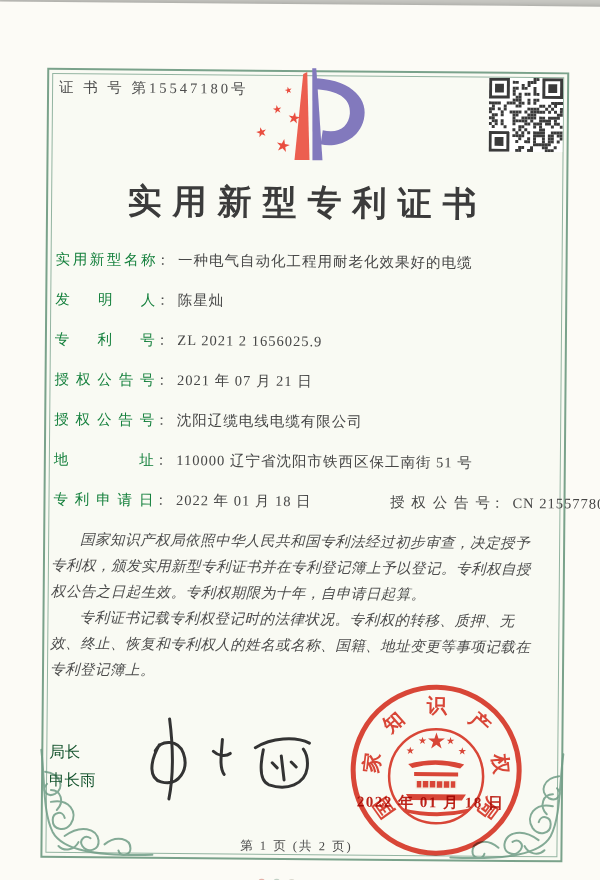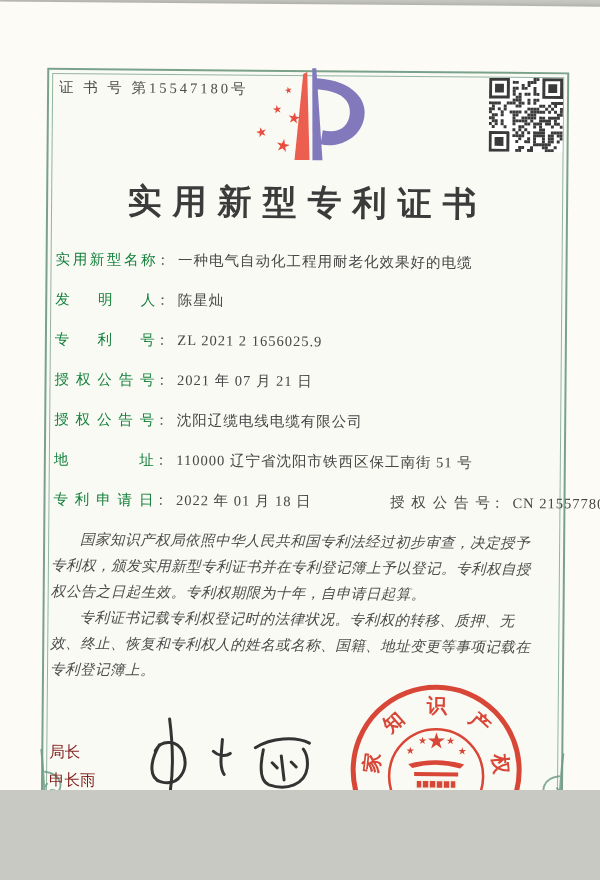--- a/index.html
+++ b/index.html
@@ -1,19 +1,19 @@
 <!DOCTYPE html>
 <html><head>
 <meta charset="utf-8">
 <style>
   * { margin:0; padding:0; box-sizing:border-box; }
   html,body { width:600px; height:880px; overflow:hidden; }
   body { background:#c9c9c4; font-family:"Liberation Serif","DejaVu Serif",serif; }
 
-  .stage { position:relative; width:600px; height:790px; overflow:hidden; }
+  .stage { position:relative; width:600px; height:880px; overflow:hidden; }
 
   .paper {
     position:absolute; left:-6px; top:4px; width:612px; height:886px;
     background:#fcfbf6;
     transform:rotate(0.5deg); transform-origin:300px 440px;
     box-shadow:0 0 6px rgba(0,0,0,.25);
   }
 
   
   .frame {
@@ -52,21 +52,21 @@
     text-align:justify; text-align-last:justify; }
   .w-fix { display:inline-block; width:160px; }
 
   .body-text {
     position:absolute; left:58px; top:524px; width:492px;
     font-size:14.5px; line-height:26px; color:#4c4c4c;
     font-style:italic; letter-spacing:.5px;
   }
   .body-text p { text-indent:2em; margin:0; }
 
-  .signer { position:absolute; left:58px; top:736px; font-size:15.5px; color:#7f1d1d;
+  .signer { position:absolute; left:58px; top:736px; font-size:15.5px; color:#14532d;
     font-family:"Liberation Sans","DejaVu Sans",sans-serif; line-height:28px; }
 
   .signature { position:absolute; left:138px; top:708px; width:210px; height:95px; }
 
   .seal { position:absolute; left:356px; top:676px; width:178px; height:178px;
     mix-blend-mode:multiply; opacity:.93; }
 
   .seal-date {
     position:absolute; left:366px; top:788px; width:170px;
     font-size:15px; font-weight:bold; color:#c2231a; letter-spacing:1.5px;

